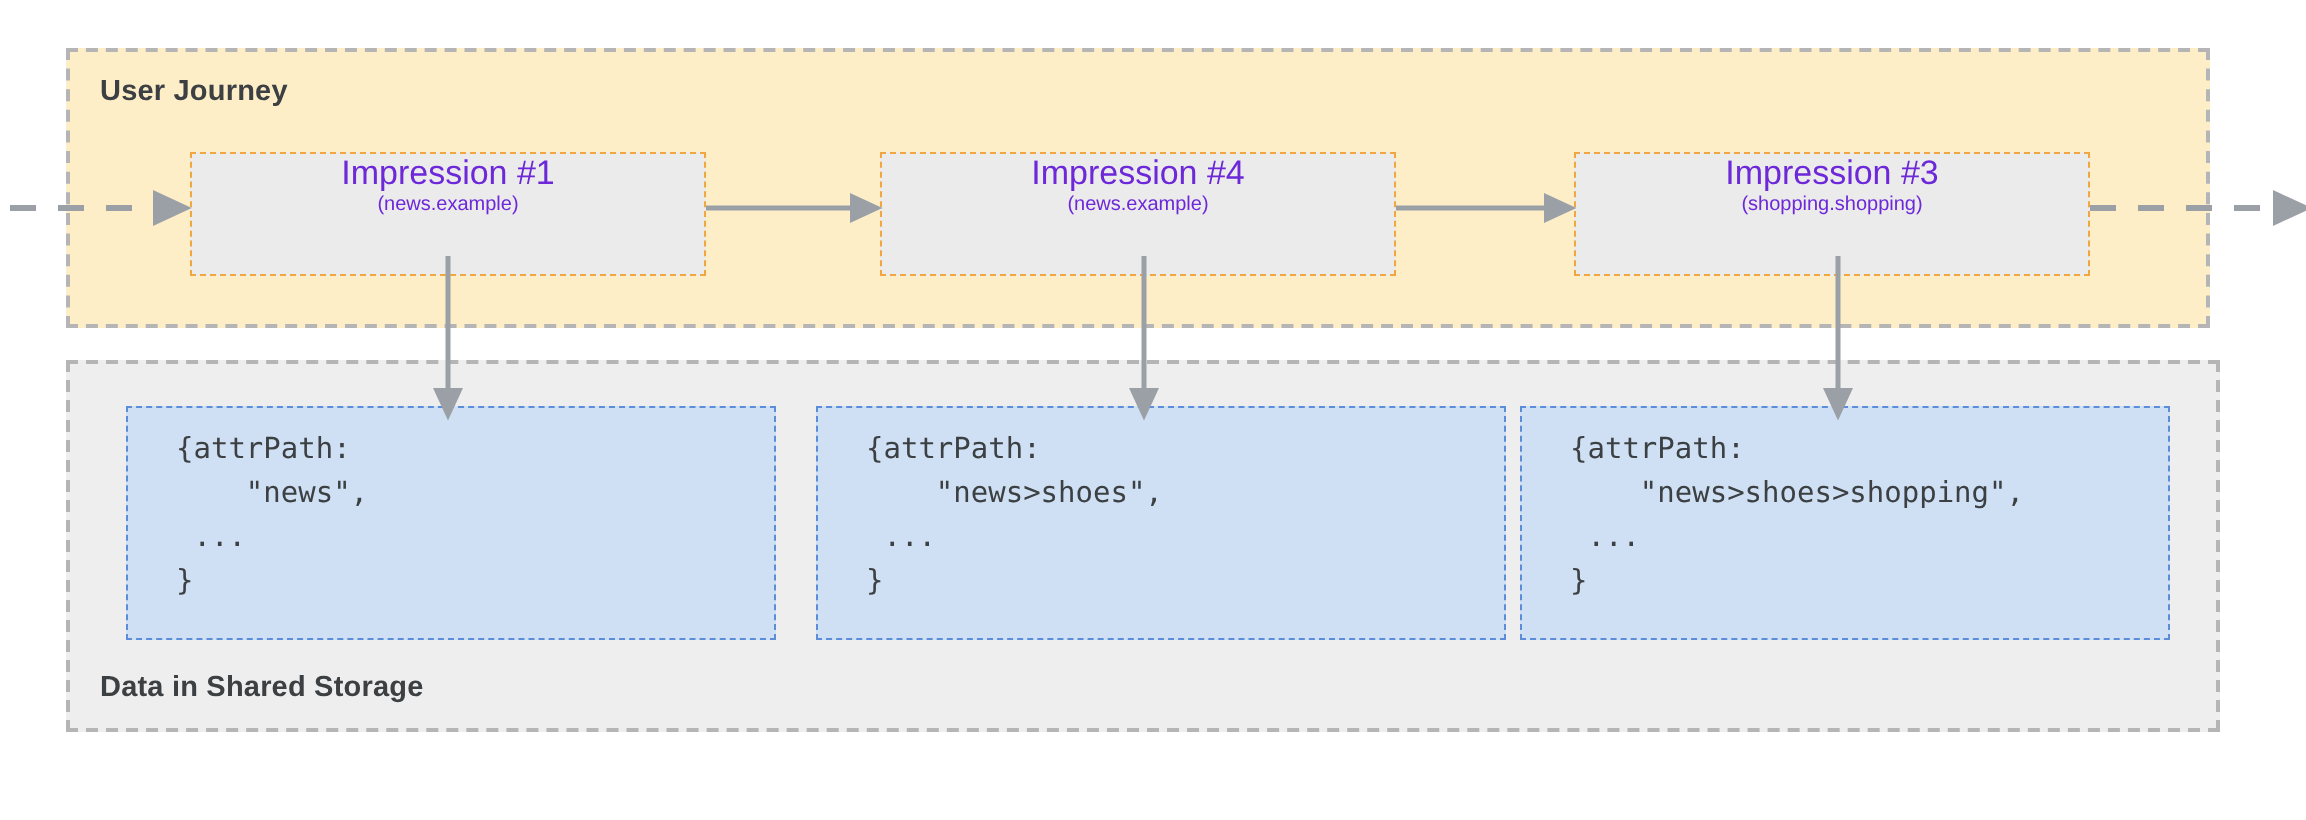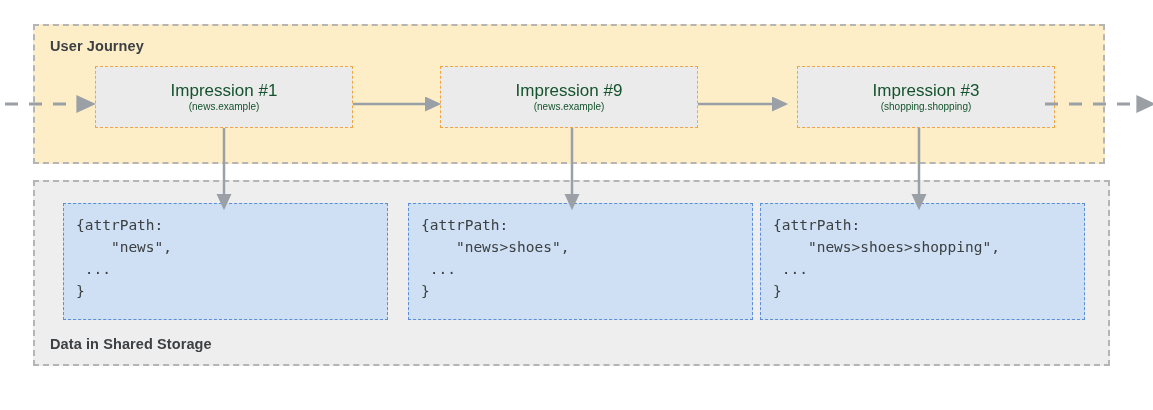--- a/index.html
+++ b/index.html
@@ -49,54 +49,54 @@
   }
   .journey-label { left: 15px; top: 12px; }
   .storage-label { left: 15px; bottom: 12px; text-align: right; }
 
   
   .impression {
     position: absolute;
     box-sizing: border-box;
     background: #ebebeb;
     border: 1.5px dashed #f0a641;
-    top: 66px;
+    top: 76px;
     height: 62px;
     display: flex;
     flex-direction: column;
     align-items: center;
-    justify-content: center;
-    color: #14532d;
+    justify-content: flex-start;
+    color: #6d28d9;
     line-height: 1.18;
   }
   .impression .imp-title {
     font-size: 17px;
     white-space: nowrap;
   }
   .impression .imp-host {
     font-size: 10px;
     white-space: nowrap;
   }
   .imp-1 { left: 95px;  width: 258px; }
   .imp-2 { left: 440px; width: 258px; }
-  .imp-3 { left: 787px; width: 258px; margin-left: 10px; }
+  .imp-3 { left: 787px; width: 258px; }
 
   
   .storebox {
     position: absolute;
     box-sizing: border-box;
     background: #cfe0f4;
     border: 1.5px dashed #5b8dd9;
     top: 203px;
     height: 117px;
     font-family: "DejaVu Sans Mono", monospace;
     font-size: 14.5px;
     line-height: 1.52;
     color: #3c4043;
-    padding: 10px 0 0 12px;
+    padding: 10px 0 0 24px;
     white-space: pre;
   }
   .sb-1 { left: 63px;  width: 325px; }
   .sb-2 { left: 408px; width: 345px; }
   .sb-3 { left: 760px; width: 325px; }
 
   
   #arrows {
     position: absolute;
     left: 0; top: 0;
@@ -116,21 +116,21 @@
 
   <div class="region region-storage">
     <div class="region-label storage-label">Data in Shared Storage</div>
   </div>
 
   <div class="impression imp-1">
     <div class="imp-title">Impression #1</div>
     <div class="imp-host">(news.example)</div>
   </div>
   <div class="impression imp-2">
-    <div class="imp-title">Impression #9</div>
+    <div class="imp-title">Impression #4</div>
     <div class="imp-host">(news.example)</div>
   </div>
   <div class="impression imp-3">
     <div class="imp-title">Impression #3</div>
     <div class="imp-host">(shopping.shopping)</div>
   </div>
 
   <div class="storebox sb-1">{attrPath:
     "news",
  ...

